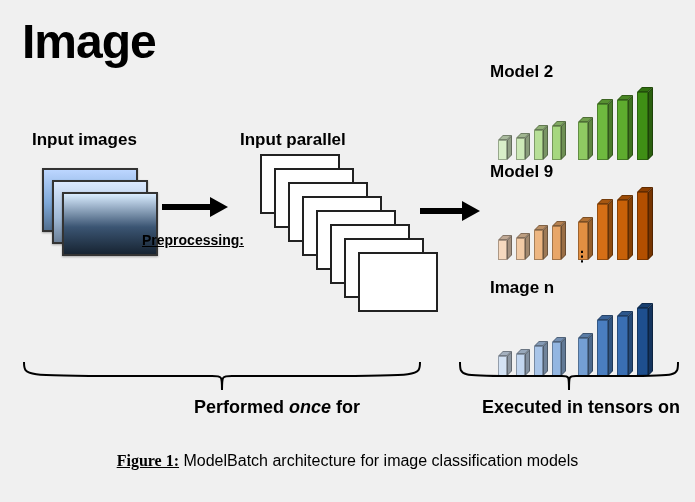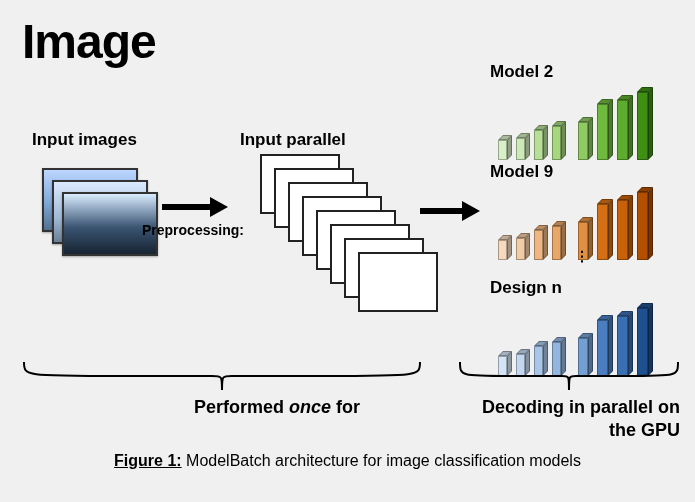--- a/index.html
+++ b/index.html
@@ -31,21 +31,21 @@
   #lbl-modeln { top: 278px; left: 490px; }
 
   
   .img-stack { position: absolute; top: 168px; left: 42px; width: 110px; height: 90px; }
   .img-card { position: absolute; width: 96px; height: 64px; border: 2px solid #333; background: linear-gradient(180deg,#bcd6ff 0%,#7ea8d8 55%,#526f8f 100%); box-shadow: 0 1px 2px rgba(0,0,0,.3); }
   .img-card:nth-child(1){ top:0; left:0; }
   .img-card:nth-child(2){ top:12px; left:10px; background: linear-gradient(180deg,#dbe9ff 0%,#9fb9d6 60%,#6b7f97 100%);}
   .img-card:nth-child(3){ top:24px; left:20px; background: linear-gradient(180deg,#d9ecff 0%,#3b5573 55%,#172432 100%);}
 
   
-  .preproc { position: absolute; top: 222px; left: 142px; font-size: 14px; }
+  .preproc { position: absolute; top: 232px; left: 142px; font-size: 14px; text-decoration: underline; }
   .preproc .hdr { font-weight: 700; margin-bottom: 2px; }
   .preproc ol { list-style: decimal; margin-left: 18px; font-size: 13px; }
   .preproc li { line-height: 1.35; }
 
   
   .arrow { position: absolute; }
   .arrow svg { display:block; }
 
   
   .tensor-stack { position: absolute; top: 154px; left: 260px; width: 180px; height: 180px; }
@@ -68,32 +68,32 @@
   
   .brace { position:absolute; font-family: Georgia, "Times New Roman", serif; }
   .brace svg { display:block; }
 
   .bottom-label { position:absolute; font-size: 18px; font-weight:700; text-align:right; line-height:1.3; }
   #bl-left { top: 396px; left: 80px; width: 280px; }
   #bl-left em { font-style: italic; }
   #bl-right { top: 396px; left: 450px; width: 230px; }
 
   .caption { position:absolute; top: 452px; left: 0; width: 695px; text-align:center; font-size: 16px; }
-  .caption .figlabel { font-weight:700; text-decoration: underline; }
+  .caption .figlabel { font-weight:700; text-decoration: underline; font-family: Liberation Serif, serif; }
 </style>
 </head>
 <body>
 
 <div class="title">Image</div>
 
 <div id="lbl-input-images" class="section-label">Input images</div>
 <div id="lbl-input-tensors" class="section-label">Input parallel</div>
 <div id="lbl-model1" class="section-label">Model 2</div>
 <div id="lbl-model2" class="section-label">Model 9</div>
-<div id="lbl-modeln" class="section-label">Design n</div>
+<div id="lbl-modeln" class="section-label">Image n</div>
 
 <div class="img-stack">
   <div class="img-card"></div>
   <div class="img-card"></div>
   <div class="img-card"></div>
 </div>
 
 <div class="arrow" style="top:196px; left:162px;">
   <svg width="66" height="22">
       <line x1="0" y1="11" x2="48" y2="11" stroke="#000" stroke-width="6"></line>
@@ -264,19 +264,18 @@
 <div class="brace" style="top:360px; left:458px;">
   <svg width="222" height="34" viewBox="0 0 222 34">
     <path d="M 2 2 C 2 16 2 16 55 16 L 104 16 C 111 16 111 16 111 30 C 111 16 111 16 118 16 L 167 16 C 220 16 220 16 220 2" fill="none" stroke="#000" stroke-width="2"></path>
   </svg>
 </div>
 
 <div id="bl-left" class="bottom-label">
   <span>Performed </span><em>once</em><span> for</span><br>
 </div>
 <div id="bl-right" class="bottom-label">
-  <span>Decoding in parallel on</span><br>
-  <span>the GPU</span>
+  <span>Executed in tensors on</span><br>
 </div>
 
 <div class="caption">
   <span class="figlabel">Figure 1:</span><span> ModelBatch architecture for image classification models</span>
 </div>
 
 </body></html>

